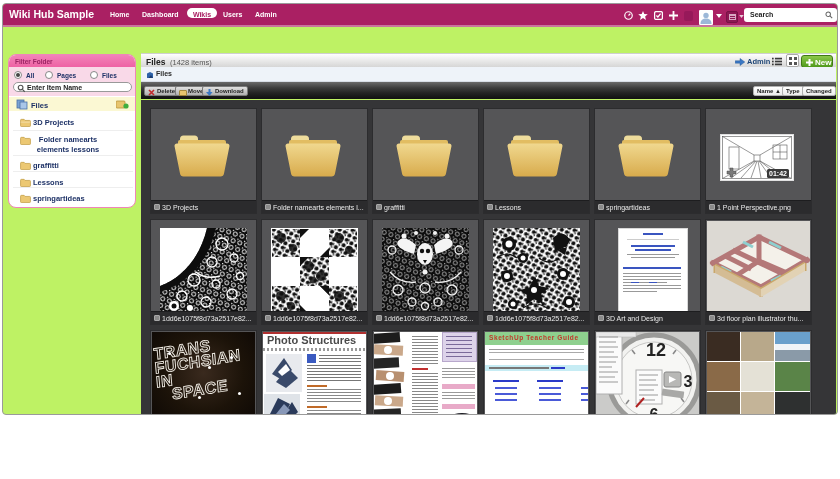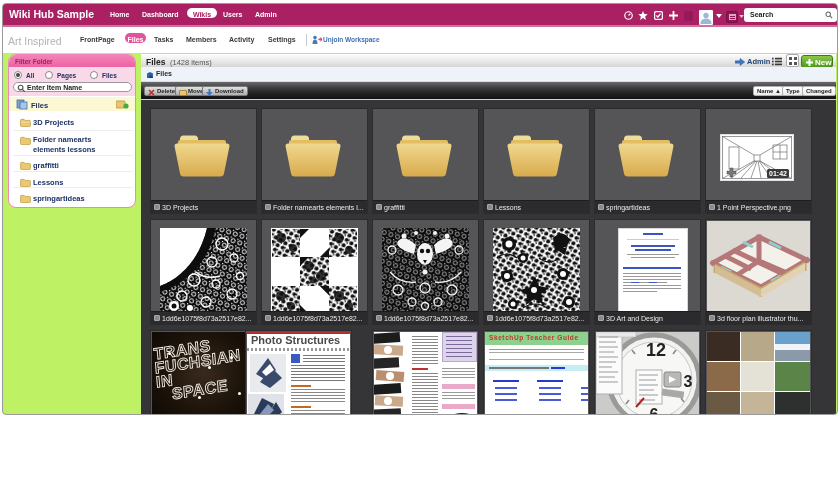--- a/index.html
+++ b/index.html
@@ -103,36 +103,20 @@
     </div>
     <div id="searchbox">
         <span>Search</span>
       <svg style="position:absolute;right:4px;top:3px;" width="8" height="8" viewBox="0 0 10 10">
           <circle cx="4" cy="4" r="2.8" fill="none" stroke="#666" stroke-width="1.3"></circle>
           <line x1="6.2" y1="6.2" x2="9" y2="9" stroke="#666" stroke-width="1.3"></line>
         </svg>
     </div>
   </div>
 
-  <div id="subbar">
-    <div id="wikiname">Art Inspired</div>
-    <div class="tab" style="left:77px;">FrontPage</div>
-    <div id="filestab">Files</div>
-    <div class="tab" style="left:151px;">Tasks</div>
-    <div class="tab" style="left:183px;">Members</div>
-    <div class="tab" style="left:226px;">Activity</div>
-    <div class="tab" style="left:265px;">Settings</div>
-    <div id="tabsep"></div>
-    <svg style="position:absolute;left:309px;top:8px;" width="10" height="9" viewBox="0 0 10 9">
-        <circle cx="3" cy="2.5" r="1.8" fill="#4a7ab8"></circle>
-        <path d="M0.5 9 C0.5 5.8 1.6 4.6 3 4.6 C4.4 4.6 5.5 5.8 5.5 9 Z" fill="#4a7ab8"></path>
-        <path d="M6 3.5 h2.5 v-2 l3 3 -3 3 v-2 H6 z" fill="#d04a8c" transform="scale(0.8) translate(2,1)"></path>
-      </svg>
-    <div id="unjoin">Unjoin Workspace</div>
-  </div>
 
   <div id="panel">
     <div id="panelhead">Filter Folder</div>
     <div id="panelfilter">
       <div class="radio" style="left:5px;">
           <div style="position:absolute;left:1px;top:1px;width:4px;height:4px;border-radius:50%;background:#444;"></div>
         </div>
       <div class="radiolbl" style="left:17px;">All</div>
       <div class="radio" style="left:36px;"></div>
       <div class="radiolbl" style="left:48px;">Pages</div>
@@ -159,21 +143,21 @@
     </div>
     <div id="tree">
       <div class="treeitem" style="top:60px;height:17px;">
         <svg class="tfolder" style="top:3px;" width="12" height="10" viewBox="0 0 12 10">
             <path d="M0.5 2.5 a1 1 0 0 1 1-1 h3 l1 1.2 h5 a1 1 0 0 1 1 1 v4.8 a1 1 0 0 1 -1 1 h-9 a1 1 0 0 1 -1-1 Z" fill="#ecc873" stroke="#c09a42" stroke-width="0.8"></path>
             <path d="M0.5 4.6 h11" stroke="#fff" stroke-width="0.7" opacity="0.6"></path>
           </svg>
         <div class="lbl" style="top:3px;">3D Projects</div>
       </div>
       <div class="tsep" style="top:75px;"></div>
-      <div class="treeitem" style="top:78px;height:28px;">
+      <div class="treeitem" style="top:78px;height:28px;text-align:center;">
         <svg class="tfolder" style="top:3px;" width="12" height="10" viewBox="0 0 12 10">
             <path d="M0.5 2.5 a1 1 0 0 1 1-1 h3 l1 1.2 h5 a1 1 0 0 1 1 1 v4.8 a1 1 0 0 1 -1 1 h-9 a1 1 0 0 1 -1-1 Z" fill="#ecc873" stroke="#c09a42" stroke-width="0.8"></path>
           </svg>
         <div class="lbl" style="top:2px;width:70px;">Folder namearts elements lessons</div>
       </div>
       <div class="tsep" style="top:100px;"></div>
       <div class="treeitem" style="top:103px;height:17px;">
         <svg class="tfolder" style="top:3px;" width="12" height="10" viewBox="0 0 12 10">
             <path d="M0.5 2.5 a1 1 0 0 1 1-1 h3 l1 1.2 h5 a1 1 0 0 1 1 1 v4.8 a1 1 0 0 1 -1 1 h-9 a1 1 0 0 1 -1-1 Z" fill="#ecc873" stroke="#c09a42" stroke-width="0.8"></path>
           </svg>
@@ -543,21 +527,21 @@
     </div>
 
     <div class="tile" style="left:9px;top:230px;">
       <div class="timg" style="left:1px;top:1px;width:103px;height:91px;background:radial-gradient(ellipse at 50% 45%, #3a2a1e 0%, #1c1309 55%, #0d0805 100%);">
         <div style="position:absolute;left:3px;top:9px;font-size:16px;font-weight:bold;letter-spacing:0.5px;color:transparent;-webkit-text-stroke:0.9px #eeeae2;transform:rotate(-9deg) skewX(-4deg);line-height:14px;">TRANS<br>FUCHSIAN<br>IN&nbsp;&nbsp;<br>&nbsp;&nbsp;&nbsp;SPACE</div>
         <div style="position:absolute;left:16px;top:20px;width:3px;height:3px;background:#fff;border-radius:50%;box-shadow:40px 14px 0 #fff, 62px 4px 0 #fff, 30px 44px 0 #fff, 70px 40px 0 #fff;"></div>
       </div>
       <div class="tcheck"></div>
         <div class="tlabel">3D lighted text.jpg</div>
     </div>
-    <div class="tile" style="left:104px;top:230px;">
+    <div class="tile" style="left:120px;top:230px;">
       <div class="timg" style="left:1px;top:1px;width:103px;height:91px;background:#fff;">
         <div style="position:absolute;left:0;top:0;width:103px;height:2px;background:#b03030;"></div>
         <div style="position:absolute;left:4px;top:2px;font-size:11px;font-weight:bold;color:#4a4a4a;">Photo Structures</div>
         <div style="position:absolute;left:0px;top:16px;width:103px;height:3px;background:repeating-linear-gradient(90deg,#999 0 2px,#fff 2px 4px);"></div>
         <svg style="position:absolute;left:3px;top:22px;" width="36" height="38" viewBox="0 0 36 38">
             <rect width="36" height="38" fill="#e8eaee"></rect>
             <g fill="#3a4a6a">
               <polygon points="6,20 18,4 26,16 16,26"></polygon>
               <polygon points="10,28 22,14 32,24 20,34"></polygon>
             </g>

